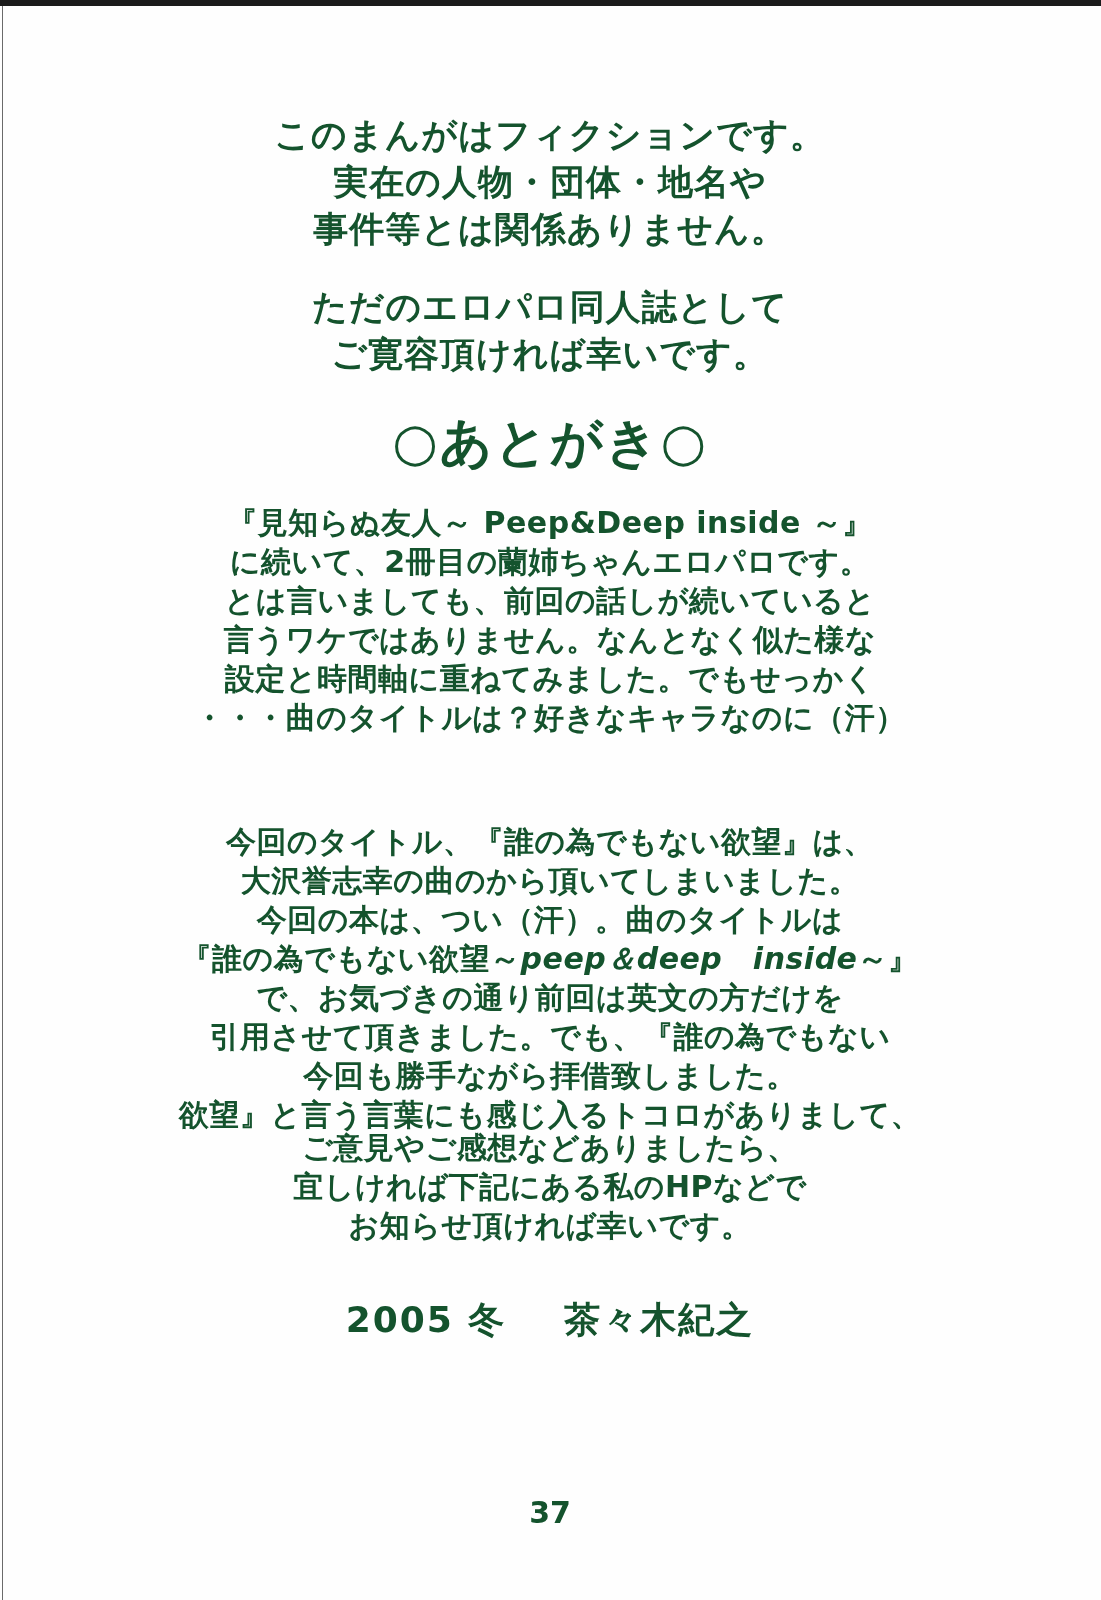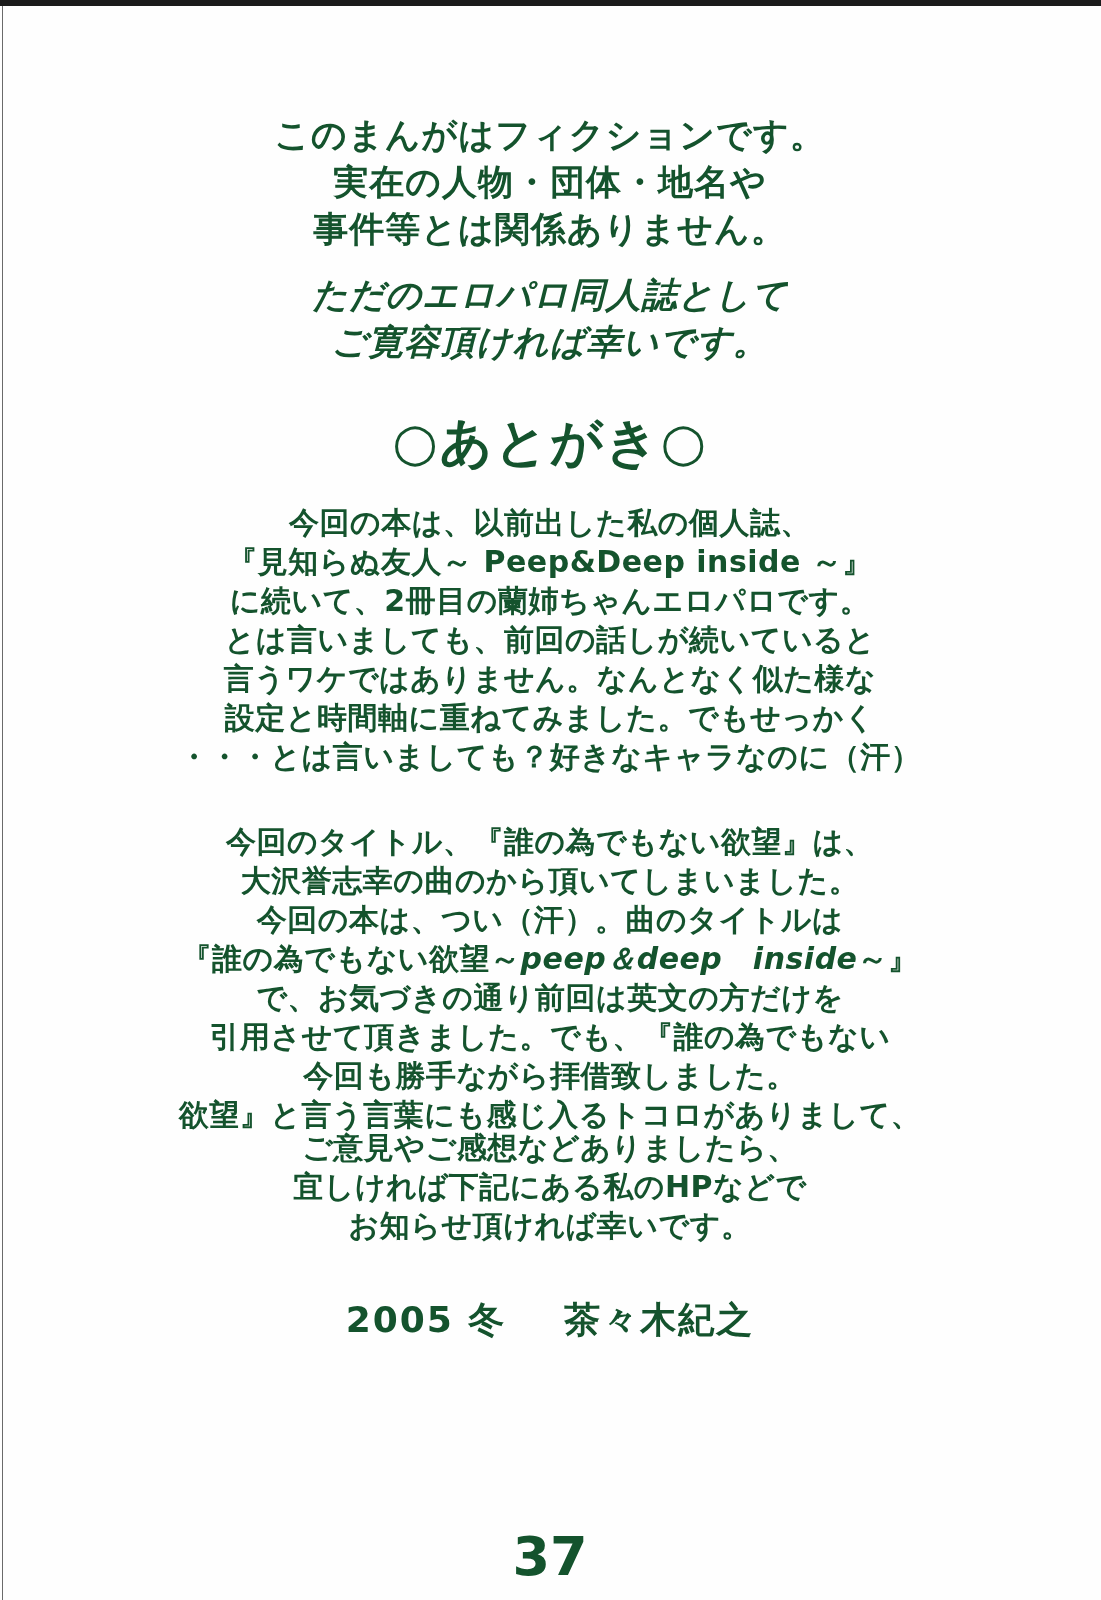--- a/index.html
+++ b/index.html
@@ -35,21 +35,21 @@
     position: absolute;
     left: 20px;
     width: 1060px;
     text-align: center;
   }
   .block p {
     margin: 0;
   }
   
   .disclaimer1 { top: 112px; }
-  .disclaimer2 { top: 272px; font-style: italic; }
+  .disclaimer2 { top: 284px; }
   .disclaimer1 p, .disclaimer2 p {
     font-size: 35px;
     line-height: 47px;
     letter-spacing: 1px;
   }
   
   .afterword-heading {
     top: 412px;
     font-size: 52px;
     line-height: 60px;
@@ -76,23 +76,22 @@
     line-height: 44px;
     letter-spacing: 2px;
   }
   .sig-space {
     display: inline-block;
     width: 58px;
   }
   
   .page-number {
     top: 1488px;
-    font-size: 54px;
+    font-size: 30px;
     line-height: 50px;
-    margin-top: 44px;
   }
 </style>
 </head>
 <body>
 
 <div class="page">
 
   <div class="scan-top-edge"></div>
   <div class="scan-left-edge"></div>
 
@@ -105,27 +104,26 @@
   <div class="block disclaimer2">
     <p>ただのエロパロ同人誌として</p>
     <p>ご寛容頂ければ幸いです。</p>
   </div>
 
   <div class="block afterword-heading">
     <p>○あとがき○</p>
   </div>
 
   <div class="block para para1">
-    <p>今回の本は、以前出した私の個人誌、</p>
     <p>『見知らぬ友人～ Peep&amp;Deep inside ～』</p>
     <p>に続いて、2冊目の蘭姉ちゃんエロパロです。</p>
     <p>とは言いましても、前回の話しが続いていると</p>
     <p>言うワケではありません。なんとなく似た様な</p>
     <p>設定と時間軸に重ねてみました。でもせっかく</p>
-    <p>・・・とは言いましても？好きなキャラなのに（汗）</p>
+    <p>・・・曲のタイトルは？好きなキャラなのに（汗）</p>
   </div>
 
   <div class="block para para2">
     <p>今回のタイトル、『誰の為でもない欲望』は、</p>
     <p>大沢誉志幸の曲のから頂いてしまいました。</p>
     <p>今回の本は、つい（汗）。曲のタイトルは</p>
     <p><span>『誰の為でもない欲望～</span><span class="latin-italic">peep＆deep　inside</span><span>～』</span></p>
     <p>で、お気づきの通り前回は英文の方だけを</p>
     <p>引用させて頂きました。でも、『誰の為でもない</p>
     <p>今回も勝手ながら拝借致しました。</p>

